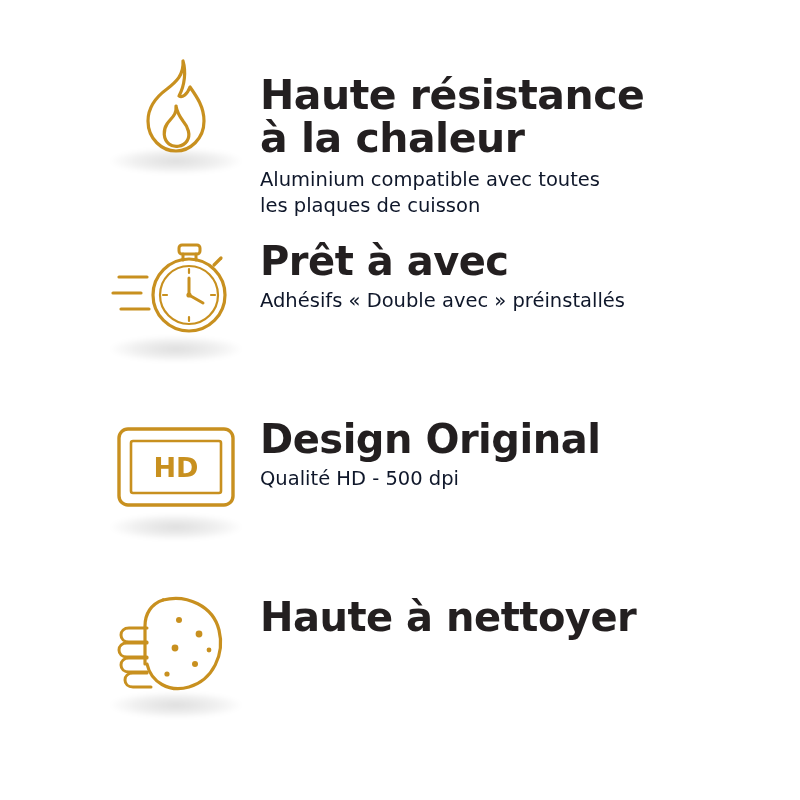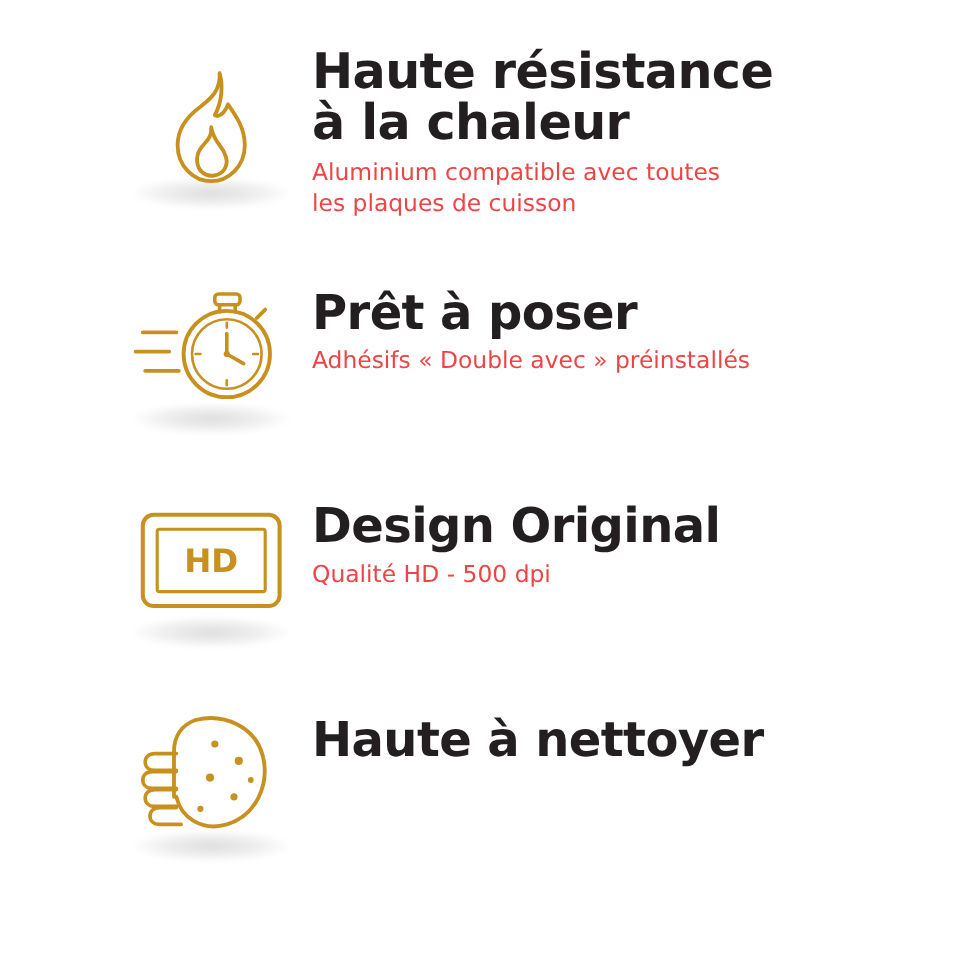--- a/index.html
+++ b/index.html
@@ -79,27 +79,27 @@
     letter-spacing: -0.5px;
     color: #231f20;
     white-space: pre-line;
   }
 
   .feature-sub {
     font-family: "DejaVu Sans", sans-serif;
     font-weight: normal;
     font-size: 19.5px;
     line-height: 1.33;
-    color: #ef4444;
+    color: #0f172a;
     margin-top: 6px;
     white-space: pre-line;
   }
 
   
-  .row-0 .text-cell { padding-top: 2px; }
+  .row-0 .text-cell { padding-top: 2px; margin-top: 36px; }
   .row-0 .feature-title { font-size: 41px; }
   .row-1 .text-cell { padding-top: 26px; }
   .row-2 .text-cell { padding-top: 26px; }
   .row-3 .text-cell { padding-top: 26px; }
 
   .row-1 .icon-cell, .row-2 .icon-cell, .row-3 .icon-cell { height: 150px; }
 </style>
 </head>
 <body>
 
@@ -132,21 +132,21 @@
           <rect x="68" y="12" width="21" height="9" rx="3" stroke="#c8901f" stroke-width="3" fill="none"></rect>
           <path d="M72 21 L72 27 M85 21 L85 27" stroke="#c8901f" stroke-width="3" stroke-linecap="round"></path>
           <path d="M103 32 L110 25" stroke="#c8901f" stroke-width="3.2" stroke-linecap="round"></path>
           <path d="M78 62 L78 45 M78 62 L92 70" stroke="#c8901f" stroke-width="3" stroke-linecap="round"></path>
           <circle cx="78" cy="62" r="2.6" fill="#c8901f"></circle>
           <path d="M78 36 L78 40 M104 62 L100 62 M78 88 L78 84 M52 62 L56 62" stroke="#c8901f" stroke-width="2.2" stroke-linecap="round"></path>
           <path d="M8 44 L36 44 M2 60 L30 60 M10 76 L38 76" stroke="#c8901f" stroke-width="3.2" stroke-linecap="round"></path>
         </svg>
       </div>
       <div class="text-cell">
-        <div class="feature-title">Prêt à poser</div>
+        <div class="feature-title">Prêt à avec</div>
         <div class="feature-sub">Adhésifs « Double avec » préinstallés</div>
       </div>
     </div>
 
     <div class="feature-row row-2">
       <div class="icon-cell">
         <div class="icon-shadow"></div>
         <svg class="icon-svg" width="122" height="92" viewBox="0 0 122 92" fill="none" xmlns="http://www.w3.org/2000/svg">
           <rect x="4" y="8" width="114" height="76" rx="9" stroke="#c8901f" stroke-width="3.4" fill="none"></rect>
           <rect x="16" y="20" width="90" height="52" rx="2" stroke="#c8901f" stroke-width="2.6" fill="none"></rect>

